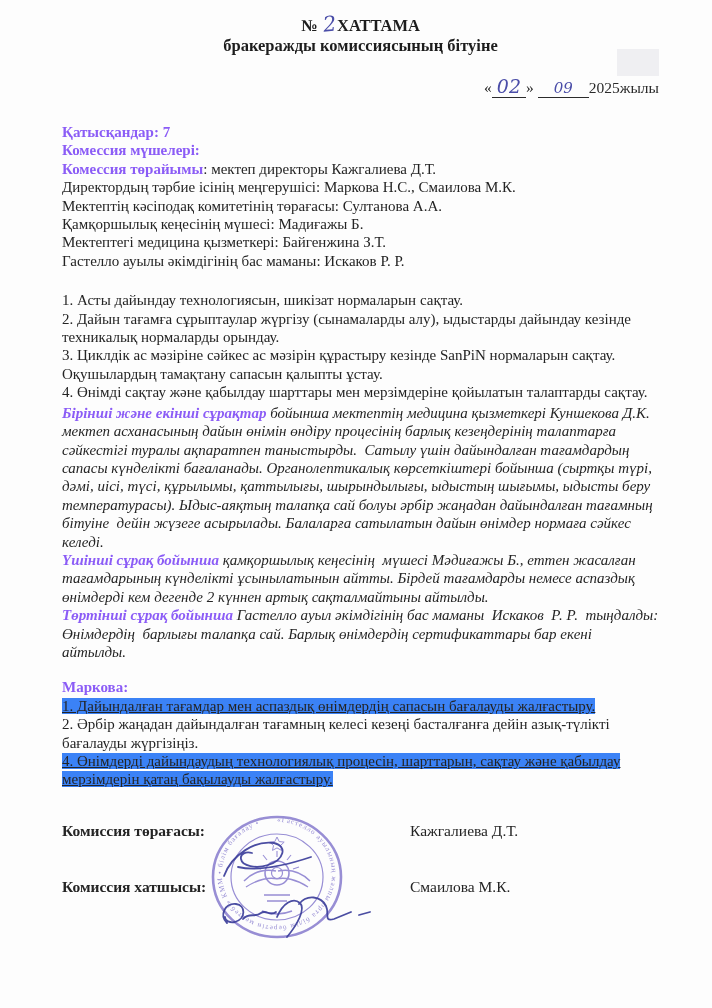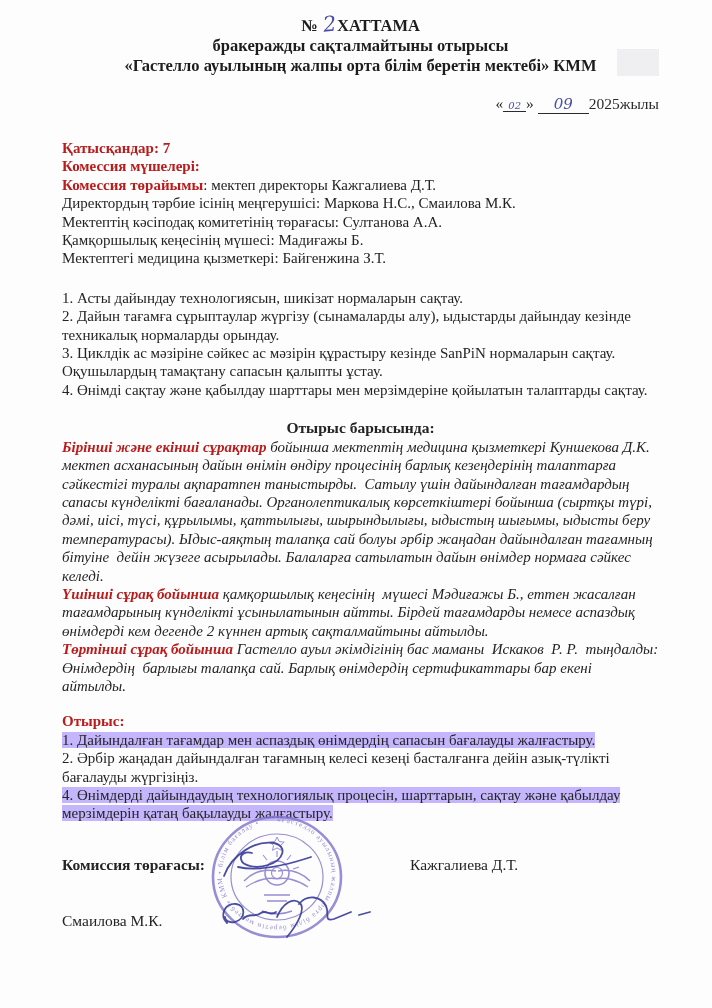--- a/index.html
+++ b/index.html
@@ -13,94 +13,94 @@
   }
   .scan-artifact {
     position:absolute; left:617px; top:49px; width:42px; height:27px;
     background:#e9e9ee; opacity:.75;
   }
   .content { position:absolute; left:62px; top:14px; width:597px; }
   .title-block { text-align:center; font-weight:bold; font-size:16.5px; line-height:20px; color:#1d1d1d; }
   .hand { font-family:"DejaVu Serif", serif; font-style:italic; color:#4a4da8; }
   .title-num { font-size:21px; display:inline-block; transform:rotate(-6deg); font-weight:normal; margin:0 1px; }
   .date-line { text-align:right; margin-top:19px; font-size:15.5px; color:#2a2a2a; }
-  .date-day { border-bottom:1.4px solid #2b2b2b; padding:0 5px; font-size:10px; }
+  .date-day { border-bottom:1.4px solid #2b2b2b; padding:0 5px; font-size:19px; }
   .date-month { border-bottom:1.4px solid #2b2b2b; padding:0 16px; font-size:15px; }
   .block { font-size:15px; line-height:18.4px; }
   .participants { margin-top:26px; }
   .agenda { margin-top:21px; }
   .proceedings { margin-top:2px; }
   .proc-heading { text-align:center; font-weight:bold; margin-top:20px; margin-bottom:0; font-size:15.5px; }
   .proceedings p { margin:0; white-space:pre-wrap;font-style:italic; }
   .decision { margin-top:17px; }
-  b { color:#b91c1c; }
-  .hl { background:#c4b5fd; }
+  b { color:#8b5cf6; }
+  .hl { background:#3b82f6;text-decoration:underline; }
   .signatures { margin-top:33px; }
   .sig-row { display:flex; font-size:15.5px; margin-bottom:38px; }
   .sig-label { font-weight:bold; width:348px; }
   .stamp-svg { position:absolute; left:204px; top:811px; opacity:.82; }
   .sig1-svg { position:absolute; left:216px; top:836px; }
   .sig2-svg { position:absolute; left:213px; top:893px; }
 </style>
 </head>
 <body>
 
 <div class="page">
   <div class="scan-artifact"></div>
 
   <div class="content">
 
     <div class="title-block">
       <div><span>№</span> <span class="hand title-num">2</span><span>ХАТТАМА</span></div>
-      <div>бракеражды сақталмайтыны отырысы</div>
-      <div>«Гастелло ауылының жалпы орта білім беретін мектебі» КММ</div>
+      <div>бракеражды комиссиясының бітуіне</div>
     </div>
 
     <div class="date-line">
       <span>«</span><span class="hand date-day">02</span><span>»</span>
       <span class="hand date-month">09</span><span>2025жылы</span>
     </div>
 
     <div class="block participants">
       <div><b>Қатысқандар: 7</b></div>
       <div><b>Комессия мүшелері:</b></div>
       <div><b>Комессия төрайымы</b><span>: мектеп директоры  Кажгалиева Д.Т.</span></div>
       <div>Директордың тәрбие ісінің меңгерушісі:  Маркова Н.С., Смаилова М.К.</div>
       <div>Мектептің кәсіподақ комитетінің төрағасы: Султанова А.А.</div>
       <div>Қамқоршылық кеңесінің мүшесі: Мадиғажы Б.</div>
       <div>Мектептегі  медицина қызметкері:  Байгенжина З.Т.</div>
+      <div>Гастелло ауылы әкімдігінің бас маманы: Искаков  Р. Р.</div>
     </div>
 
     <div class="block agenda">
       <div>1. Асты дайындау  технологиясын, шикізат  нормаларын сақтау.</div>
       <div>2. Дайын тағамға сұрыптаулар жүргізу (сынамаларды алу), ыдыстарды дайындау кезінде техникалық нормаларды орындау.</div>
       <div>3. Циклдік ас мәзіріне  сәйкес ас  мәзірін құрастыру кезінде SanPiN нормаларын сақтау. Оқушылардың тамақтану сапасын қалыпты ұстау.</div>
       <div>4. Өнімді сақтау және қабылдау шарттары мен мерзімдеріне қойылатын талаптарды сақтау.</div>
     </div>
 
     <div class="block proceedings">
-      <div class="proc-heading">Отырыс барысында:</div>
       <p><b>Бірінші және екінші сұрақтар</b><span> бойынша мектептің медицина қызметкері Куншекова Д.К. мектеп асханасының дайын өнімін өндіру процесінің барлық кезеңдерінің талаптарға сәйкестігі туралы ақпаратпен таныстырды.  Сатылу үшін дайындалған тағамдардың сапасы күнделікті бағаланады. Органолептикалық көрсеткіштері бойынша (сыртқы түрі, дәмі, иісі, түсі, құрылымы, қаттылығы, шырындылығы, ыдыстың шығымы, ыдысты беру температурасы). Ыдыс-аяқтың талапқа сай болуы әрбір жаңадан дайындалған тағамның бітуіне  дейін жүзеге асырылады. Балаларға сатылатын дайын өнімдер нормаға сәйкес келеді.</span></p>
       <p><b>Үшінші сұрақ бойынша</b><span> қамқоршылық кеңесінің  мүшесі Мәдиғажы Б., еттен жасалған тағамдарының күнделікті ұсынылатынын айтты. Бірдей тағамдарды немесе аспаздық өнімдерді кем дегенде 2 күннен артық сақталмайтыны айтылды.</span></p>
       <p><b>Төртінші сұрақ бойынша</b><span> Гастелло ауыл әкімдігінің бас маманы  Искаков  Р. Р.  тыңдалды: Өнімдердің  барлығы талапқа сай. Барлық өнімдердің сертификаттары бар екені айтылды.</span></p>
     </div>
 
     <div class="block decision">
-      <div><b>Отырыс:</b></div>
+      <div><b>Маркова:</b></div>
       <div><span class="hl">1. Дайындалған тағамдар мен аспаздық өнімдердің сапасын бағалауды жалғастыру.</span></div>
       <div><span>2. Әрбір жаңадан дайындалған тағамның  келесі кезеңі басталғанға дейін азық-түлікті бағалауды жүргізіңіз.</span></div>
       <div><span class="hl">4. Өнімдерді дайындаудың технологиялық процесін, шарттарын, сақтау және қабылдау мерзімдерін қатаң бақылауды жалғастыру.</span></div>
     </div>
 
     <div class="signatures">
       <div class="sig-row">
         <span class="sig-label">Комиссия төрағасы:</span>
         <span class="sig-name">Кажгалиева Д.Т.</span>
       </div>
       <div class="sig-row">
+        <span class="sig-label">Комиссия хатшысы:</span>
         <span class="sig-name">Смаилова М.К.</span>
       </div>
     </div>
 
   </div>
 
   <svg class="stamp-svg" width="146" height="134" viewBox="0 0 146 134">
     <g fill="none" stroke="#8276cc">
       <ellipse cx="73" cy="66" rx="64" ry="60" stroke-width="2.6"></ellipse>
       <ellipse cx="73" cy="66" rx="46" ry="43" stroke-width="1.2"></ellipse>

